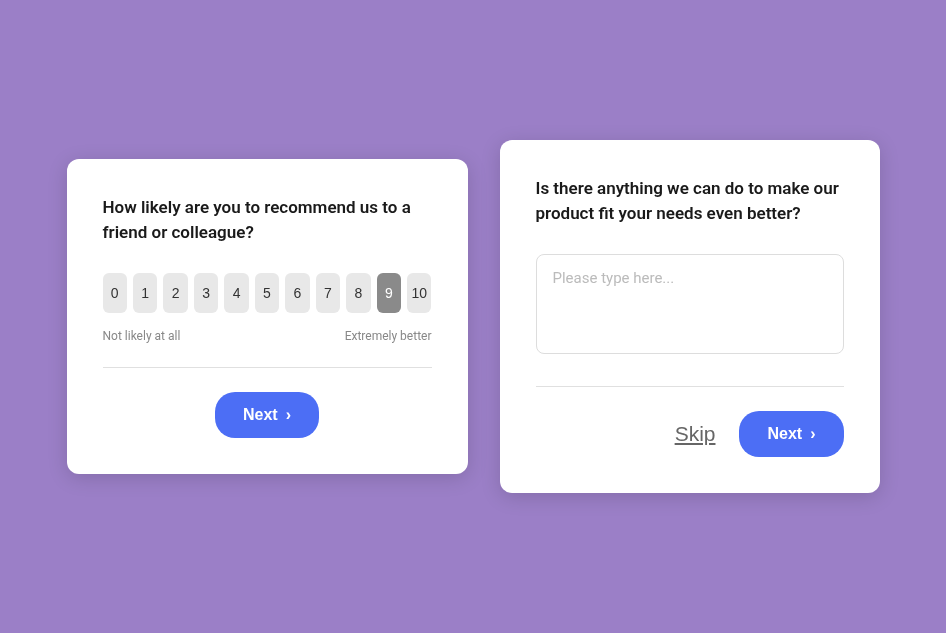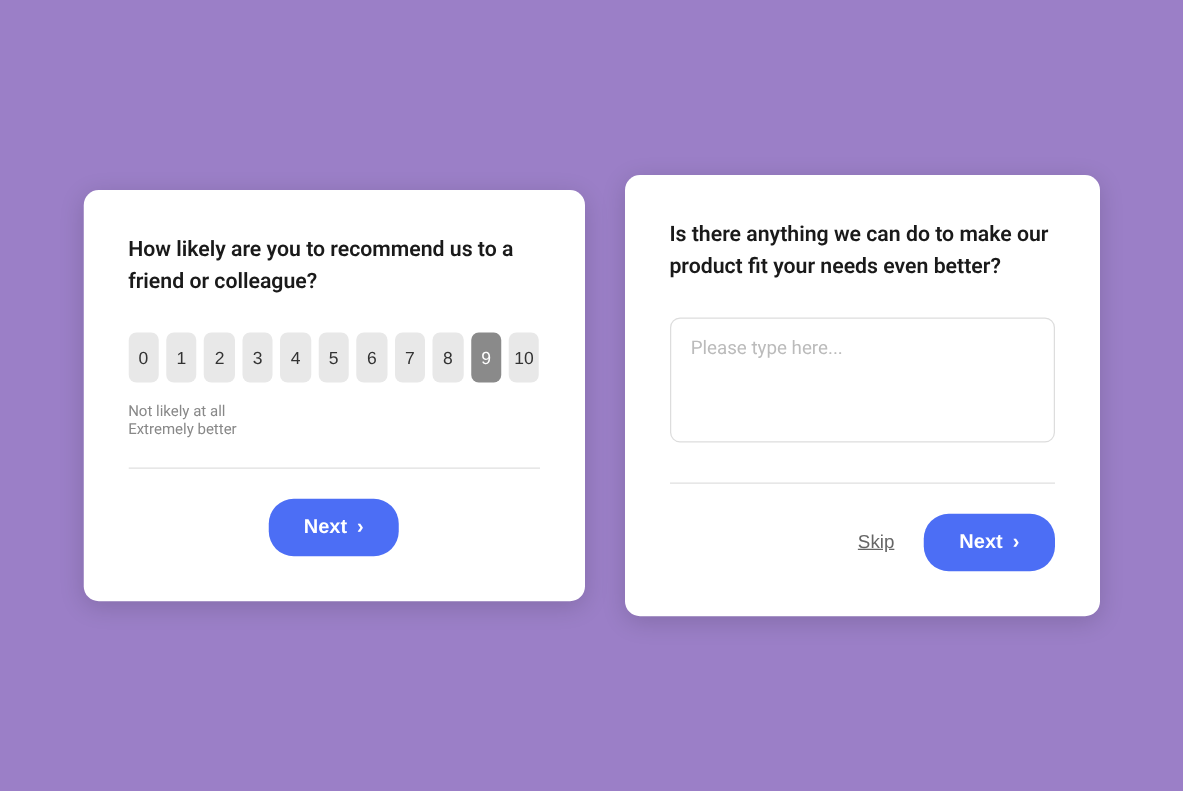--- a/index.html
+++ b/index.html
@@ -74,21 +74,20 @@
 
     .rating-btn.selected {
       background: #8a8a8a;
       color: #ffffff;
     }
 
     .rating-labels {
       display: flex;
       justify-content: space-between;
       margin-bottom: 24px;
-      flex-direction: column;
     }
 
     .rating-label {
       font-size: 12px;
       color: #888;
     }
 
     .divider {
       height: 1px;
       background: #e0e0e0;
@@ -140,21 +139,21 @@
       display: flex;
       justify-content: flex-end;
       align-items: center;
       gap: 24px;
     }
 
     .btn-skip {
       background: none;
       border: none;
       color: #666;
-      font-size: 15px;
+      font-size: 21px;
       cursor: pointer;
       text-decoration: underline;
     }
 
     .chevron {
       font-style: normal;
       font-size: 16px;
       font-weight: 700;
     }
   </style>

